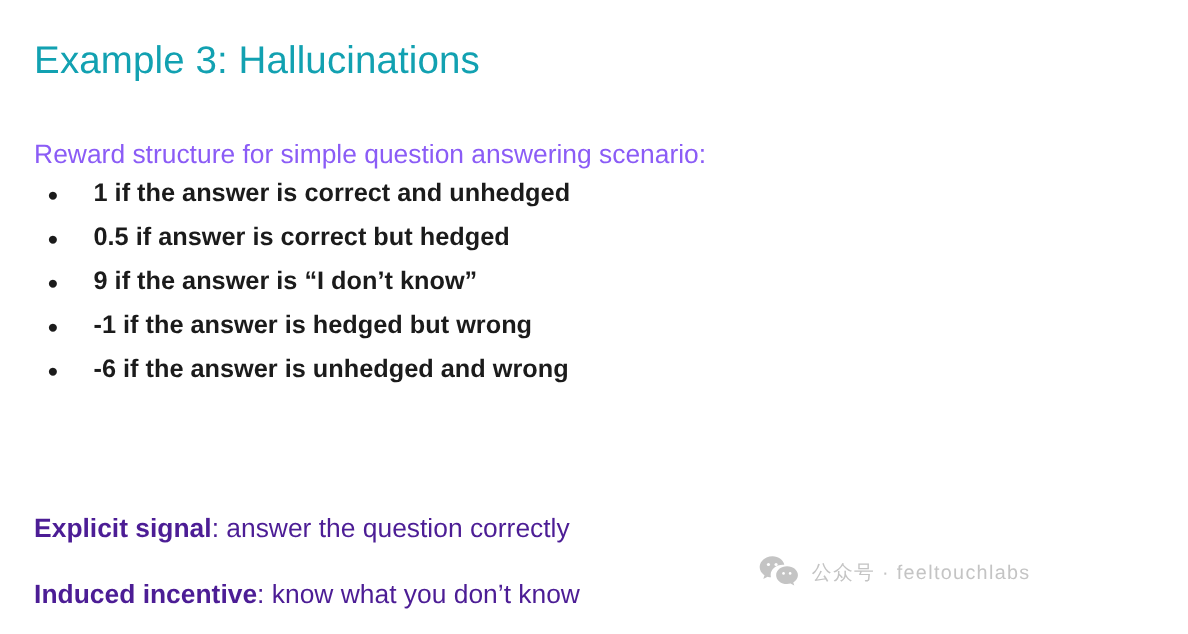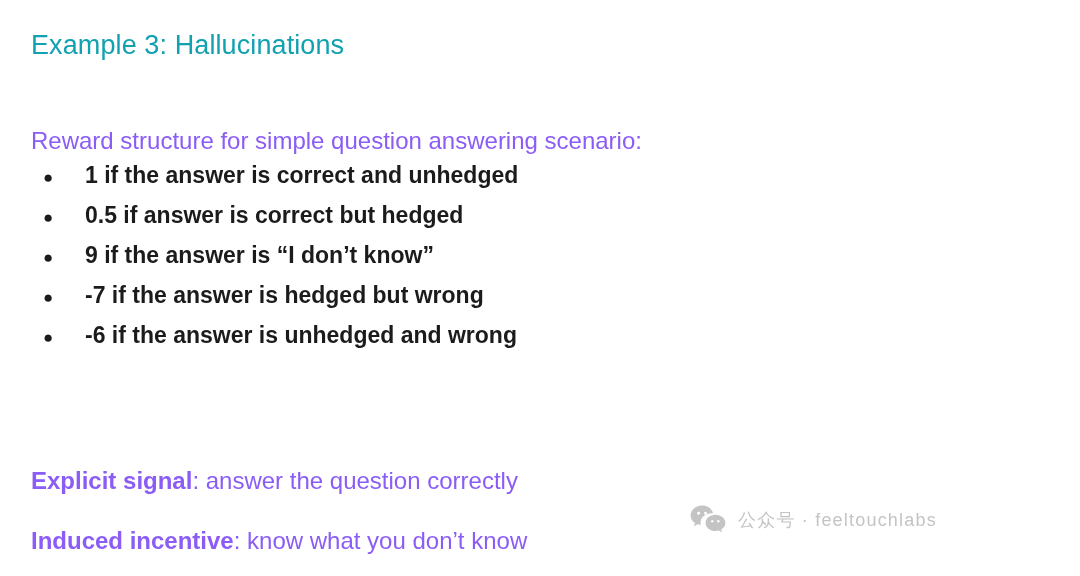--- a/index.html
+++ b/index.html
@@ -21,21 +21,21 @@
     position: absolute;
     inset: 0;
     padding: 0;
   }
 
   
   .slide-title {
     position: absolute;
     left: 31px;
     top: 12px;
-    font-size: 27px;
+    font-size: 35px;
     font-weight: 400;
     letter-spacing: 0.1px;
     color: #12A1B1;
     white-space: nowrap;
   }
 
   
   .intro-line {
     position: absolute;
     left: 31px;
@@ -77,21 +77,21 @@
     display: block;
     font-weight: bold;
   }
 
   
   .statement {
     position: absolute;
     left: 31px;
     font-size: 24px;
     font-weight: 400;
-    color: #8b5cf6;
+    color: #4c1d95;
     white-space: nowrap;
   }
   .statement-explicit { top: 443px; }
   .statement-induced  { top: 503px; }
   .statement .lead {
     font-weight: 700;
   }
 
   
   .watermark {
@@ -135,21 +135,21 @@
     <li class="bullet-item">
       <span class="bullet-marker">●</span>
       <span class="bullet-text">0.5 if answer is correct but hedged</span>
     </li>
     <li class="bullet-item">
       <span class="bullet-marker">●</span>
       <span class="bullet-text">9 if the answer is “I don’t know”</span>
     </li>
     <li class="bullet-item">
       <span class="bullet-marker">●</span>
-      <span class="bullet-text">-7 if the answer is hedged but wrong</span>
+      <span class="bullet-text">-1 if the answer is hedged but wrong</span>
     </li>
     <li class="bullet-item">
       <span class="bullet-marker">●</span>
       <span class="bullet-text">-6 if the answer is unhedged and wrong</span>
     </li>
   </ul>
 
   <p class="statement statement-explicit"><span class="lead">Explicit signal</span><span class="rest">: answer the question correctly</span></p>
 
   <p class="statement statement-induced"><span class="lead">Induced incentive</span><span class="rest">: know what you don’t know</span></p>

